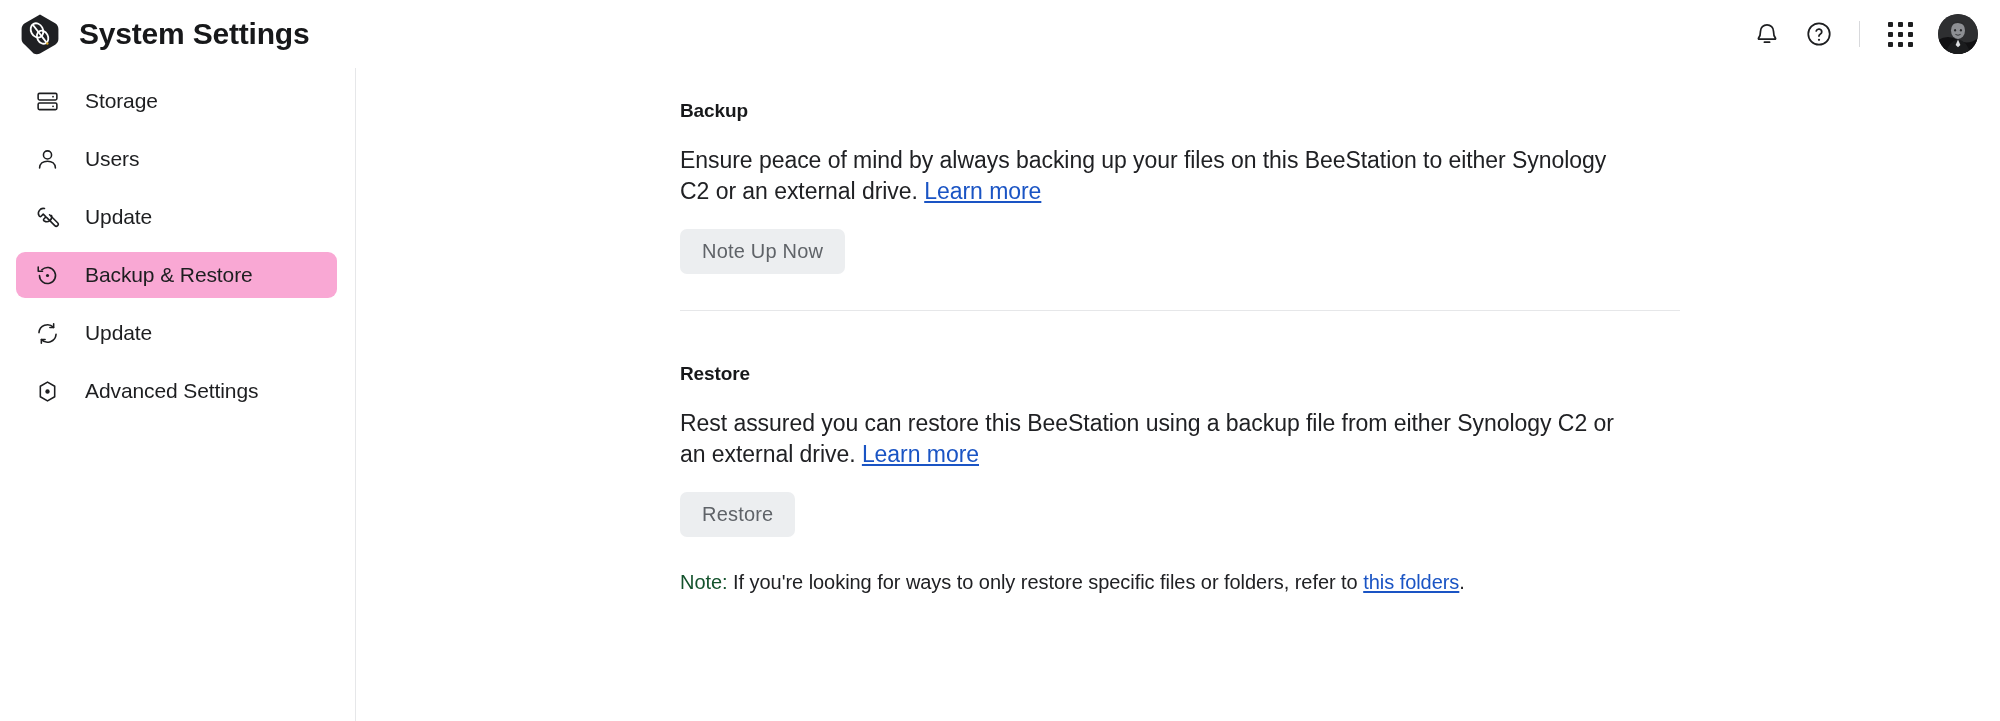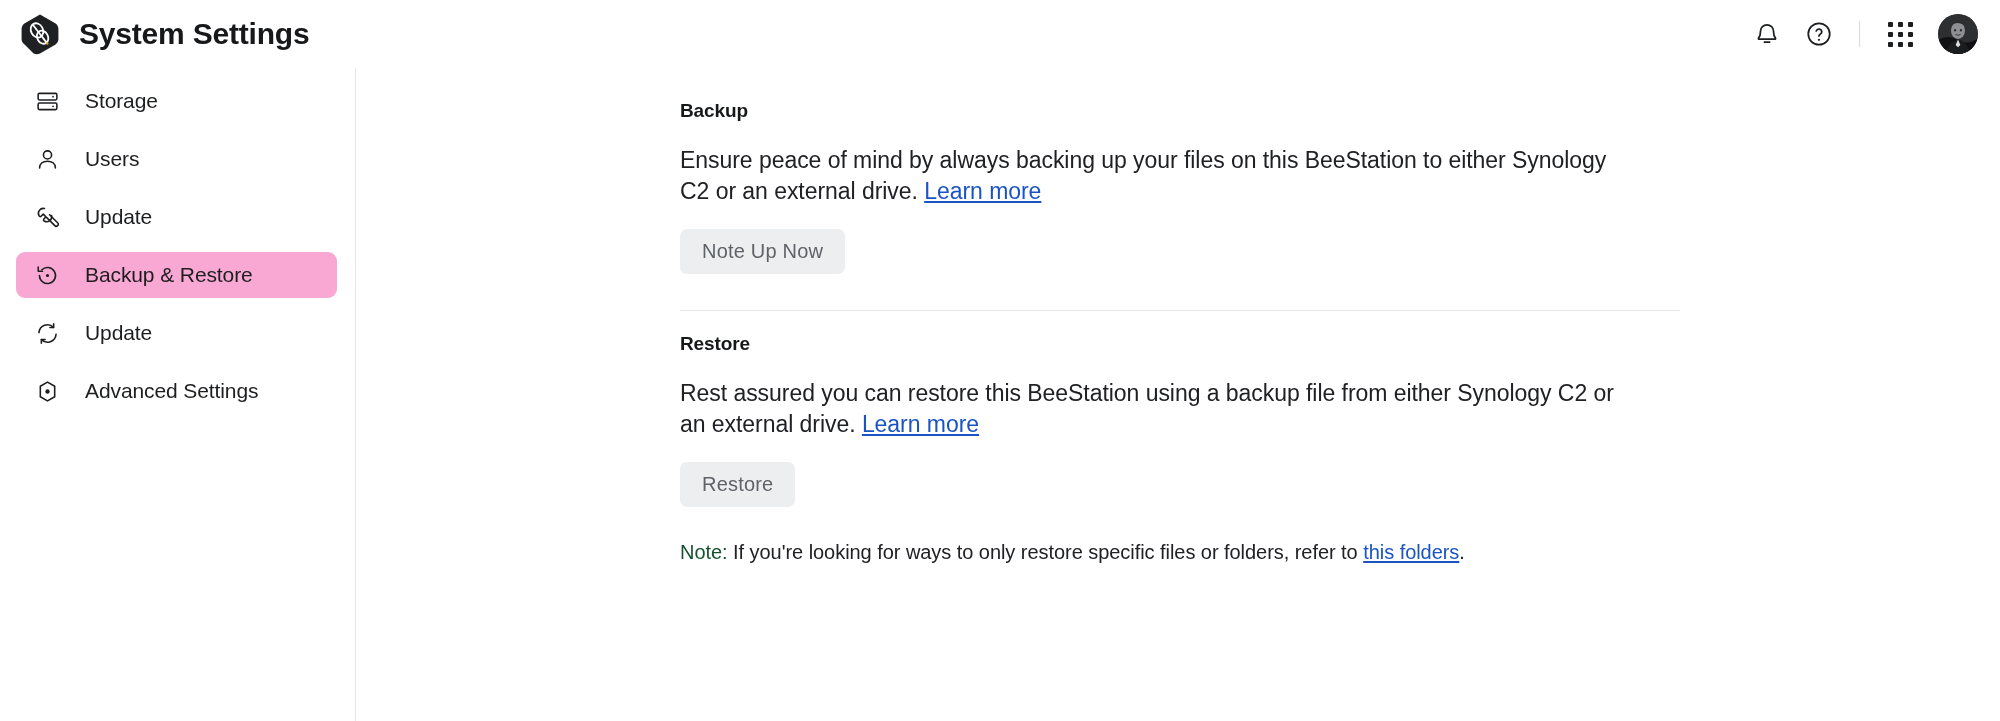--- a/index.html
+++ b/index.html
@@ -194,21 +194,21 @@
     padding: 10px 22px 11px 22px;
     cursor: pointer;
     line-height: 1.2;
   }
   .hr {
     margin-top: 36px;
     width: 1000px;
     height: 1px;
     background: #e6e7e9;
   }
-  .block-2 { margin-top: 22px; }
+  .block-2 { margin-top: 52px; }
   .note {
     margin-top: 30px;
     font-size: 20px;
     line-height: 30px;
     color: #202124;
     letter-spacing: -0.05px;
   }
   .note-label {
     color: #14532d;
   }

